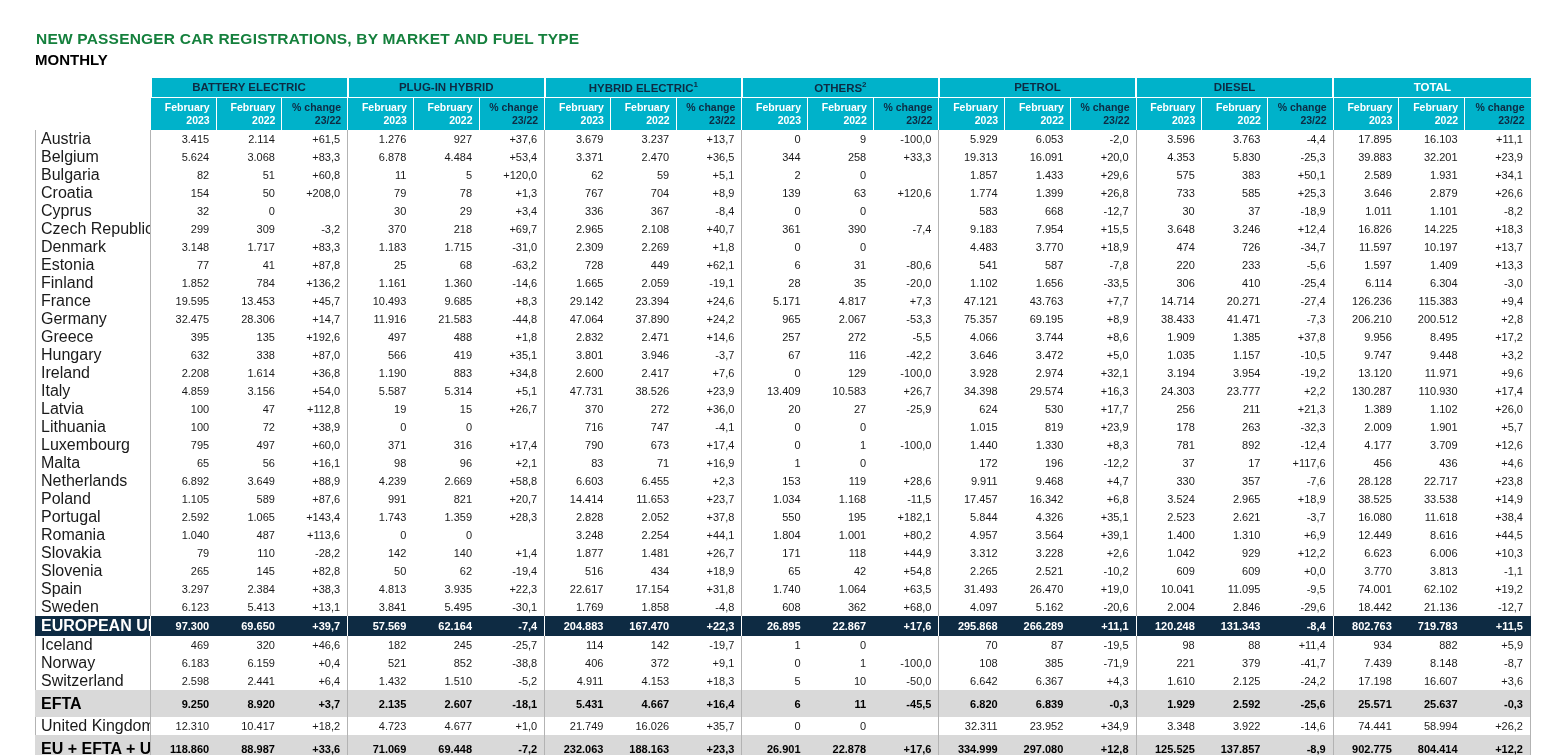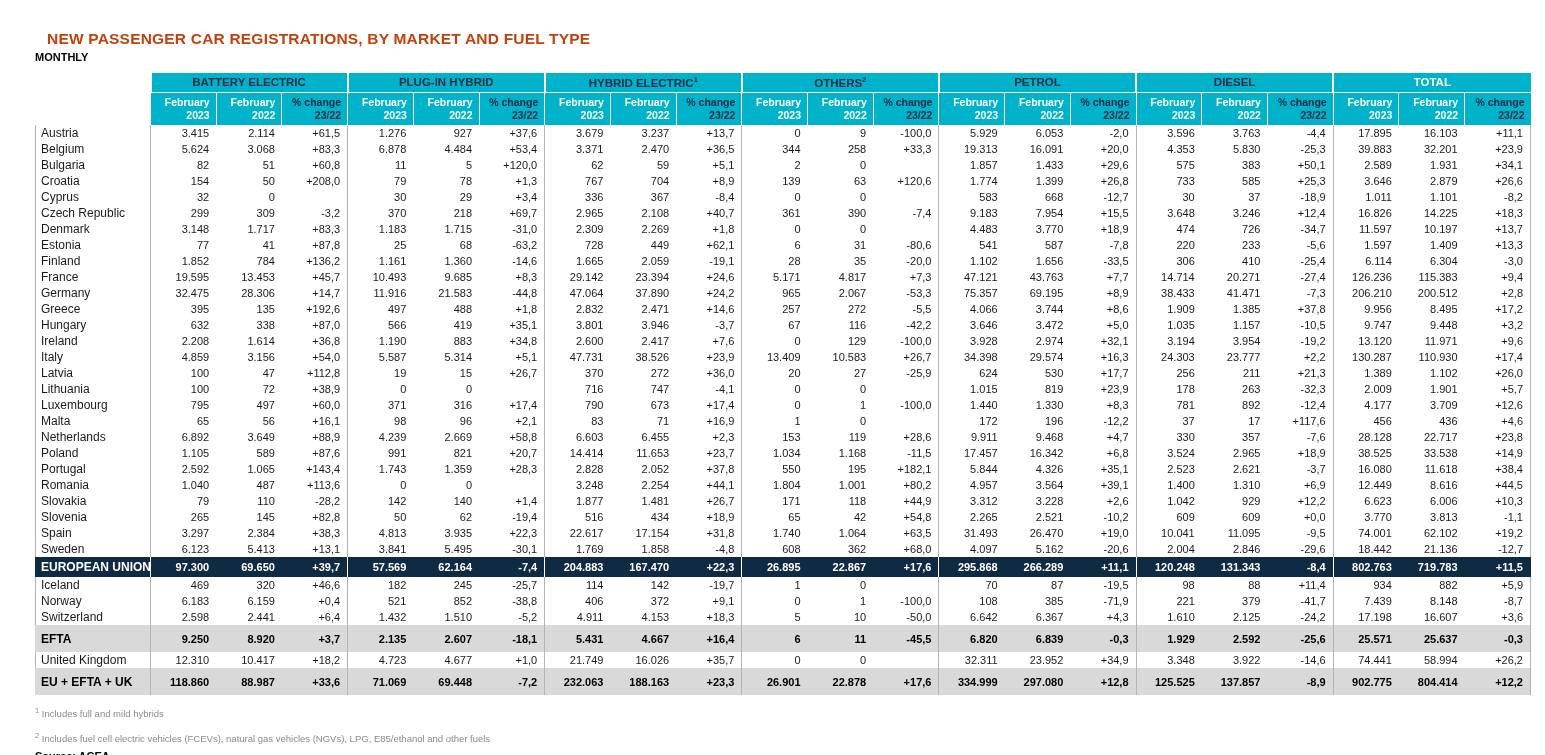--- a/index.html
+++ b/index.html
@@ -1,36 +1,36 @@
 <!DOCTYPE html>
 <html style="--cyan: #00b2ca; --navy: #0e2b43;"><head>
 <meta charset="utf-8">
 <style>
   * { box-sizing: border-box; }
   html,body { margin:0; padding:0; background:#ffffff; }
   body { font-family: "Liberation Sans", sans-serif; color:#1a1a1a; }
   .page { width:1545px; height:755px; padding:30px 14px 0 35px; position:relative; }
-  .title { font-size:15.5px; font-weight:bold; color:#c2410c; letter-spacing:0.2px; margin:0 0 3px 12px; }
-  .subtitle { font-size:11px; font-weight:bold; color:#000; margin:0 0 10px 0; }
+  .title { font-size:15.5px; font-weight:bold; color:#15803d; letter-spacing:0.2px; margin:0 0 3px 1px; }
+  .subtitle { font-size:15px; font-weight:bold; color:#000; margin:0 0 10px 0; }
   table { border-collapse:collapse; table-layout:fixed; width:1496px; }
   th, td { padding:0; overflow:hidden; white-space:nowrap; }
   
   th.ghead { background:var(--cyan); color:var(--navy); font-size:11.5px; font-weight:bold;
              text-align:center; height:19px; border-left:2px solid #fff; vertical-align:middle; }
   th.ghead.light { color:#ffffff; }
   th.ghead sup { font-size:8px; }
   th.corner { background:#fff; border:none; }
   
   th.chead { background:var(--cyan); color:#ffffff; font-size:10.5px; font-weight:bold;
              text-align:right; padding-right:6px; height:33px; vertical-align:middle;
              border-left:1px solid #fff; border-top:1px solid #fff; line-height:13px; }
   th.chead.dark { color:var(--navy); }
   
   td.num { text-align:right; padding-right:7px; font-size:11px; height:16px; }
-  td.label { text-align:left; padding-left:5px; font-size:12px;
+  td.label { text-align:left; padding-left:5px; font-size:16px;
              border-left:1px solid #b3b3b3; border-right:1px solid #b3b3b3; }
   td.gstart { border-left:1px solid #b3b3b3; }
   td.last { border-right:1px solid #b3b3b3; }
   tr.eu td { background:var(--navy); color:#fff; font-weight:bold; height:20px; }
   tr.eu td.label { border-left-color:var(--navy); border-right-color:#fff; }
   tr.eu td.gstart { border-left-color:#fff; }
   tr.eu td.last { border-right-color:var(--navy); }
   tr.band td { background:#d9d9d9; color:#000; font-weight:bold; height:27px; }
   tr.band td.label { border-left-color:#d9d9d9; }
   .footnotes { margin-top:5px; }

